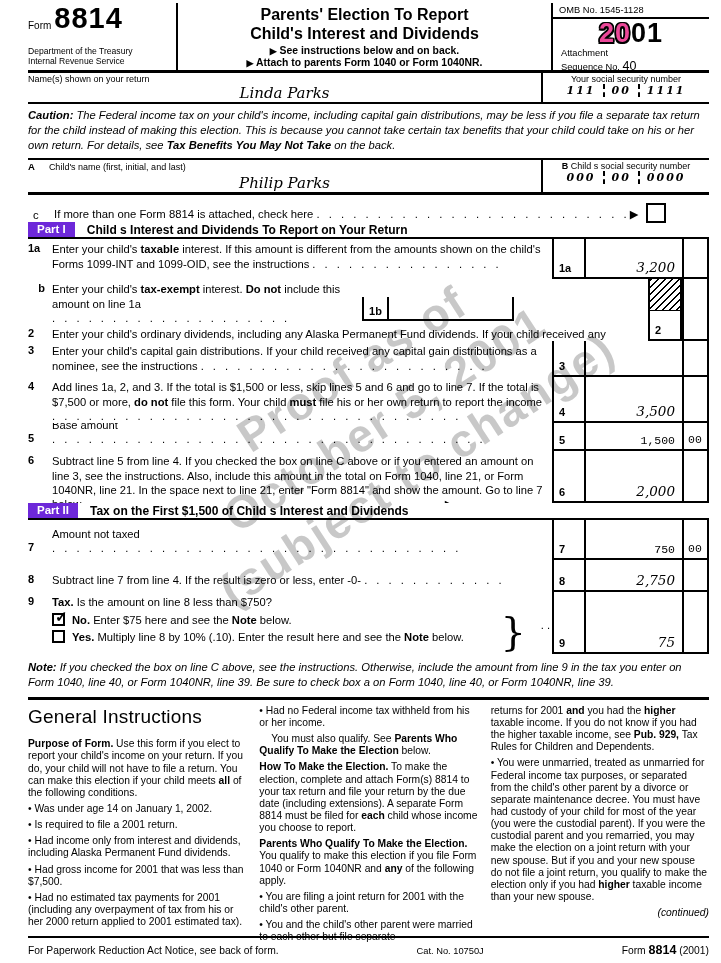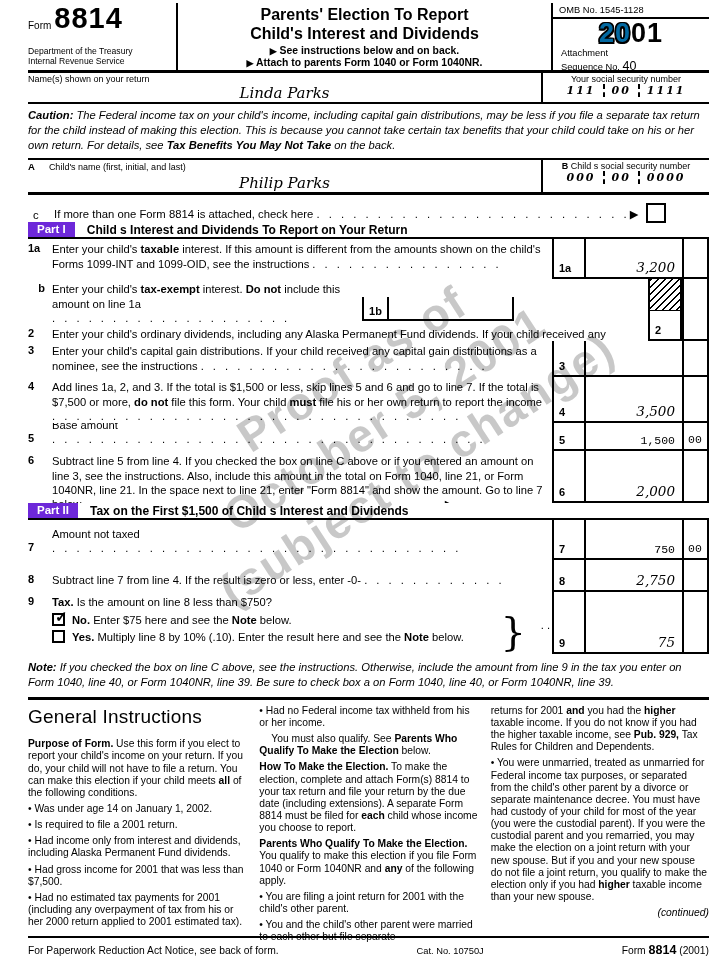--- a/index.html
+++ b/index.html
@@ -20,21 +20,21 @@
   .formno .sm { font-size:10px; }
   .formno .big { font-size:29px; font-weight:bold; line-height:.85; letter-spacing:1px; }
   .agency { font-size:8.6px; line-height:1.15; }
   .hdr-center { flex:1; text-align:center; padding-top:3px; }
   .title { font-size:16px; font-weight:bold; line-height:1.18; }
   .sub { font-size:10.4px; font-weight:bold; margin-top:1px; }
   .arr { font-size:9px; }
   .hdr-right { width:158px; border-left:2px solid #000; display:flex; flex-direction:column; }
   .omb { font-size:9.3px; border-bottom:2px solid #000; padding:2px 0 2px 6px; }
   .year { font-size:27px; font-weight:bold; text-align:center; line-height:1; padding-top:1px; letter-spacing:1px; }
-  .yr-o { color:#0369a1; text-shadow:-1.5px -1.5px 0 #000,1.5px -1.5px 0 #000,-1.5px 1.5px 0 #000,1.5px 1.5px 0 #000,-1.5px 0 0 #000,1.5px 0 0 #000,0 -1.5px 0 #000,0 1.5px 0 #000; }
+  .yr-o { color:#ec4899; text-shadow:-1.5px -1.5px 0 #000,1.5px -1.5px 0 #000,-1.5px 1.5px 0 #000,1.5px 1.5px 0 #000,-1.5px 0 0 #000,1.5px 0 0 #000,0 -1.5px 0 #000,0 1.5px 0 #000; }
   .att { font-size:9.3px; line-height:1.15; padding:1px 0 2px 8px; }
   .att-no { font-weight:normal; font-size:12.5px; }
 
   
   .namerow { display:flex; border-bottom:2px solid #000; height:31px; }
   .nr-left { flex:1; position:relative; }
   .tinylbl { font-size:9px; padding-top:1px; display:block; }
   .hand { font-family:"DejaVu Serif", serif; font-style:italic; }
   .name-val { position:absolute; left:0; right:0; bottom:0; text-align:center; font-size:15px; }
   .ssn-cell { width:168px; border-left:2px solid #000; text-align:center; }

